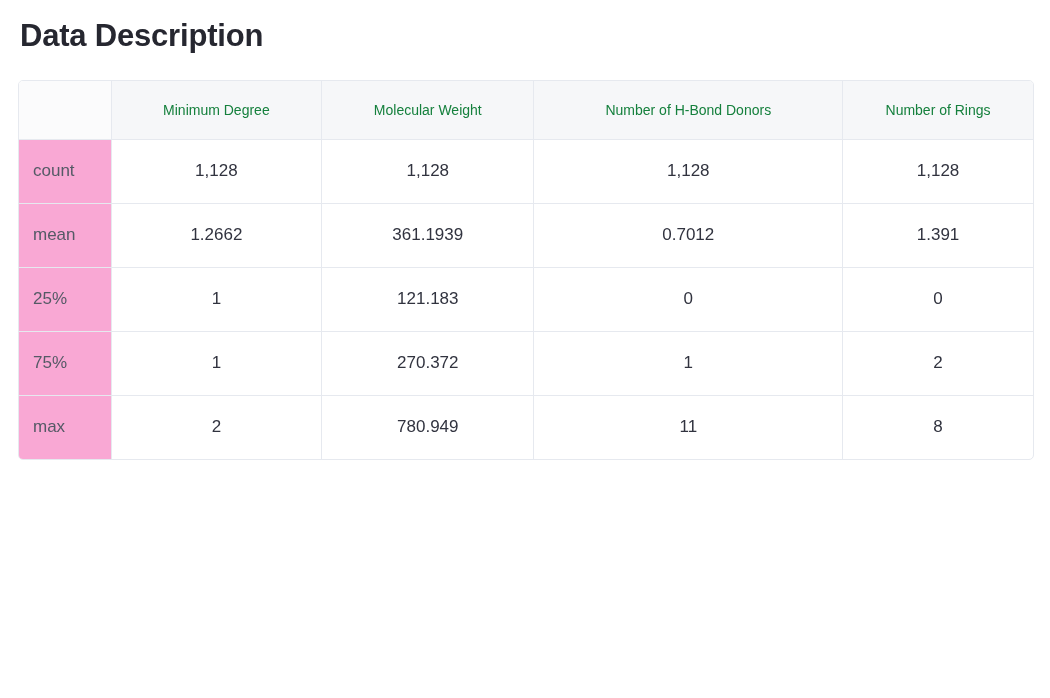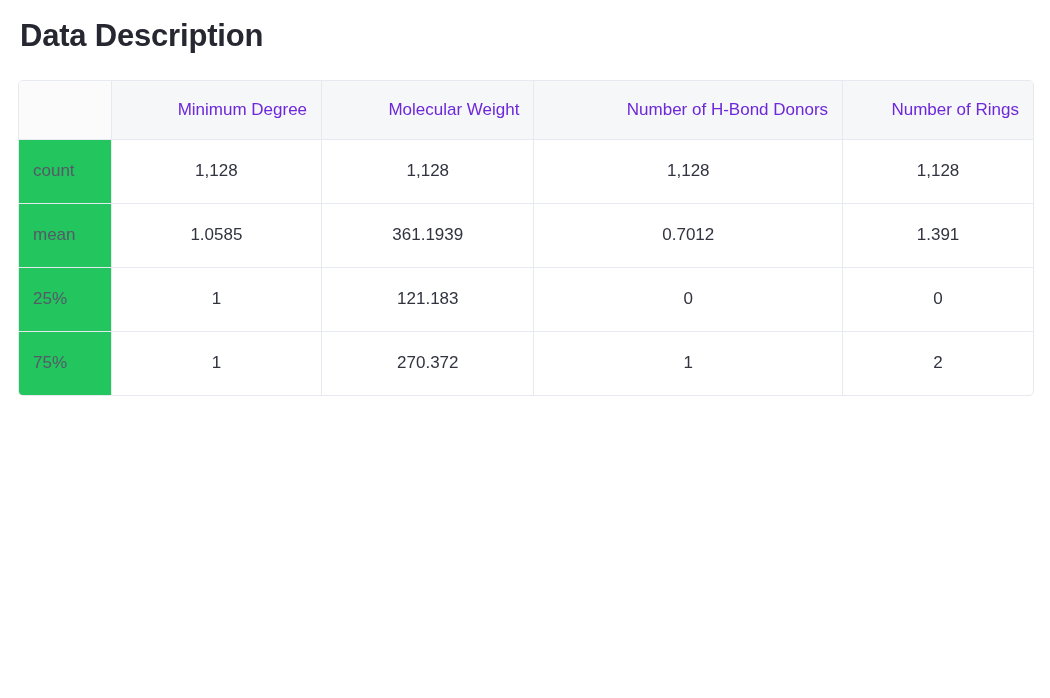--- a/index.html
+++ b/index.html
@@ -57,32 +57,32 @@
     font-size: 17px;
     color: #3b3f4a;
     font-weight: normal;
     vertical-align: middle;
     overflow: hidden;
     white-space: nowrap;
   }
 
   table.describe thead th {
     background: #f6f7f9;
-    color: #6d28d9;
-    font-size: 17px;
-    text-align: right;
+    color: #15803d;
+    font-size: 14px;
+    text-align: center;
     height: 58px;
   }
 
   table.describe thead th.corner {
     background: #fbfbfc;
   }
 
   table.describe tbody th.rowhead {
-    background: #22c55e;
+    background: #f9a8d4;
     color: #555a66;
     text-align: left;
   }
 
   table.describe td.num {
     text-align: center;
     color: #31333f;
   }
 
   table.describe th:last-child,
@@ -123,36 +123,43 @@
       <tbody>
         <tr>
           <th class="rowhead">count</th>
           <td class="num">1,128</td>
           <td class="num">1,128</td>
           <td class="num">1,128</td>
           <td class="num">1,128</td>
         </tr>
         <tr>
           <th class="rowhead">mean</th>
-          <td class="num">1.0585</td>
+          <td class="num">1.2662</td>
           <td class="num">361.1939</td>
           <td class="num">0.7012</td>
           <td class="num">1.391</td>
         </tr>
         <tr>
           <th class="rowhead">25%</th>
           <td class="num">1</td>
           <td class="num">121.183</td>
           <td class="num">0</td>
           <td class="num">0</td>
         </tr>
         <tr>
           <th class="rowhead">75%</th>
           <td class="num">1</td>
           <td class="num">270.372</td>
           <td class="num">1</td>
           <td class="num">2</td>
         </tr>
+        <tr>
+          <th class="rowhead">max</th>
+          <td class="num">2</td>
+          <td class="num">780.949</td>
+          <td class="num">11</td>
+          <td class="num">8</td>
+        </tr>
       </tbody>
     </table>
   </div>
 
 </div>
 
 </body></html>

